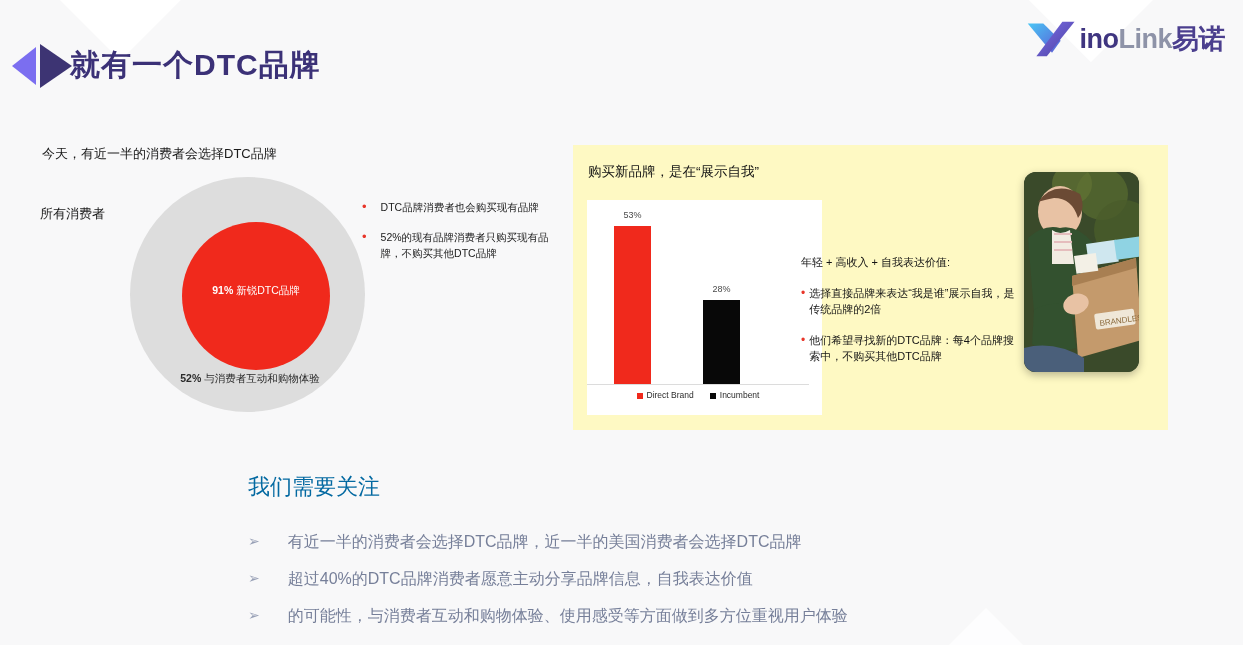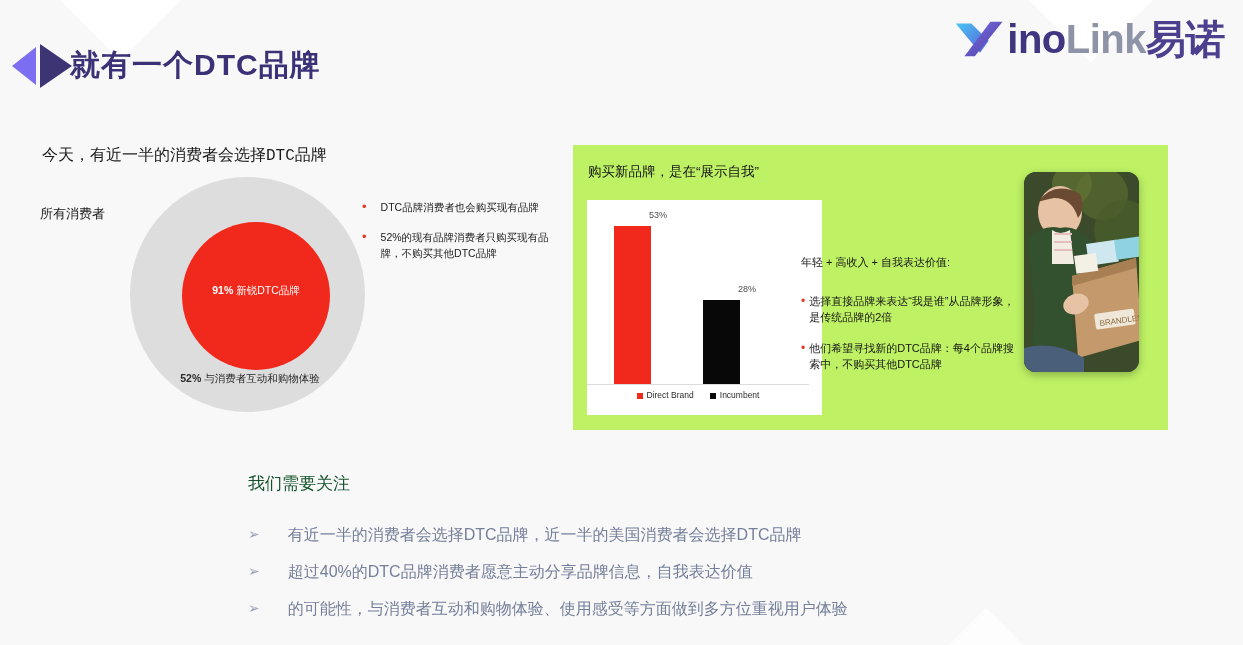--- a/index.html
+++ b/index.html
@@ -43,28 +43,28 @@
   }
   .slide-title{
     position:absolute;left:70px;top:45px;
     font-size:30px;font-weight:bold;color:#3b3177;letter-spacing:1px;
     white-space:nowrap;
   }
 
   
   .logo{position:absolute;right:18px;top:16px;height:46px;display:flex;align-items:center;}
   .logo-mark{width:52px;height:42px;margin-right:1px;}
-  .logo-text{font-size:40px;font-weight:bold;letter-spacing:-.5px;line-height:1;}
+  .logo-text{font-size:27px;font-weight:bold;letter-spacing:-.5px;line-height:1;}
   .lt-ino{color:#3f3580;}
   .lt-link{color:#8e93a8;}
   .lt-cn{color:#4b3f8e;}
 
   
   .left-block{position:absolute;left:40px;top:145px;width:520px;}
-  .left-heading{font-size:16px;color:#1a1a1a;margin:0 0 22px 2px;font-family:Liberation Mono, monospace;}
+  .left-heading{font-size:13px;color:#1a1a1a;margin:0 0 22px 2px;}
   .all-consumers{position:absolute;left:0;top:60px;font-size:13px;color:#1a1a1a;}
 
   .venn{position:absolute;left:55px;top:32px;width:275px;height:235px;}
   .venn-outer{
     position:absolute;left:35px;top:0;width:235px;height:235px;
     border-radius:50%;background:#dddddd;
   }
   .venn-inner{
     position:absolute;left:87px;top:45px;width:148px;height:148px;
     border-radius:50%;background:#f0291c;
@@ -80,60 +80,60 @@
   }
   .venn-outer-label b{font-weight:bold;}
 
   .side-bullets{position:absolute;left:322px;top:55px;width:200px;}
   .sb-item{display:flex;margin-bottom:14px;font-size:10.5px;color:#1a1a1a;line-height:1.5;}
   .sb-dot{color:#e8362a;font-size:13px;line-height:1;margin-right:14px;flex:0 0 auto;}
 
   
   .right-card{
     position:absolute;left:573px;top:145px;width:595px;height:285px;
-    background:#bef264;
+    background:#fef9c3;
   }
   .rc-title{
     position:absolute;left:15px;top:18px;font-size:13.5px;color:#141414;font-weight:normal;
   }
   .rc-chart{position:absolute;left:14px;top:55px;width:235px;height:215px;background:#ffffff;}
   .bar-area{position:absolute;left:0;top:6px;width:235px;height:178px;}
   .bar{position:absolute;bottom:0;}
   .bar .col{width:100%;}
   .bar .vlabel{
-    position:absolute;left:-16px;width:calc(100% + 32px);top:-16px;text-align:right;
+    position:absolute;left:-16px;width:calc(100% + 32px);top:-16px;text-align:center;
     font-size:9px;color:#4a4a4a;
   }
   .bar1{left:27px;width:37px;}
   .bar1 .col{height:158px;background:#f0291c;}
   .bar2{left:116px;width:37px;}
   .bar2 .col{height:84px;background:#080808;}
   .axis{position:absolute;left:0;top:184px;width:222px;height:1px;background:#dcdcdc;}
   .legend{position:absolute;left:0;top:190px;width:222px;display:flex;justify-content:center;gap:16px;font-size:8.5px;color:#2b2b2b;}
   .legend span.sw{display:inline-block;width:6px;height:6px;margin-right:4px;vertical-align:middle;}
   .sw-red{background:#f0291c;}
   .sw-blk{background:#080808;}
 
   .rc-bullets{position:absolute;left:228px;top:110px;width:222px;}
-  .rcb-head{font-size:11px;color:#141414;margin-bottom:24px;}
+  .rcb-head{font-size:11px;color:#141414;margin-bottom:16px;}
   .rcb-item{display:flex;margin-bottom:15px;font-size:11px;color:#141414;line-height:1.45;}
   .rcb-dot{color:#e8362a;font-size:12px;line-height:1.2;margin-right:4px;flex:0 0 auto;}
 
   
   .photo{
     position:absolute;left:1024px;top:172px;width:115px;height:200px;
     border-radius:12px;overflow:hidden;
     box-shadow:0 3px 8px rgba(0,0,0,.28);
     background:#2d3a22;
   }
   .photo svg{display:block;width:100%;height:100%;}
 
   
   .bottom{position:absolute;left:248px;top:472px;width:800px;}
-  .bottom-head{font-size:17px;color:#14532d;margin-bottom:30px;}
+  .bottom-head{font-size:22px;color:#0369a1;margin-bottom:30px;}
   .bl-item{display:flex;align-items:flex-start;margin-bottom:16px;}
   .bl-arrow{color:#98a0b6;font-size:14px;line-height:1.35;margin-right:28px;flex:0 0 auto;}
   .bl-text{font-size:16px;color:#767f99;line-height:1.3;white-space:nowrap;}
 </style>
 </head>
 <body>
 
 <div id="slide">
 
   <div class="diag-tl"></div>
@@ -209,21 +209,21 @@
       <div class="legend">
         <div><span class="sw sw-red"></span><span>Direct Brand</span></div>
         <div><span class="sw sw-blk"></span><span>Incumbent</span></div>
       </div>
     </div>
 
     <div class="rc-bullets">
       <div class="rcb-head">年轻 + 高收入 + 自我表达价值:</div>
       <div class="rcb-item">
         <span class="rcb-dot">•</span>
-        <span>选择直接品牌来表达“我是谁”从品牌形象，是传统品牌的2倍</span>
+        <span>选择直接品牌来表达“我是谁”展示自我，是传统品牌的2倍</span>
       </div>
       <div class="rcb-item">
         <span class="rcb-dot">•</span>
         <span>他们希望寻找新的DTC品牌：每4个品牌搜索中，不购买其他DTC品牌</span>
       </div>
     </div>
   </div>
 
   <div class="photo">
     <svg viewBox="0 0 115 200">

